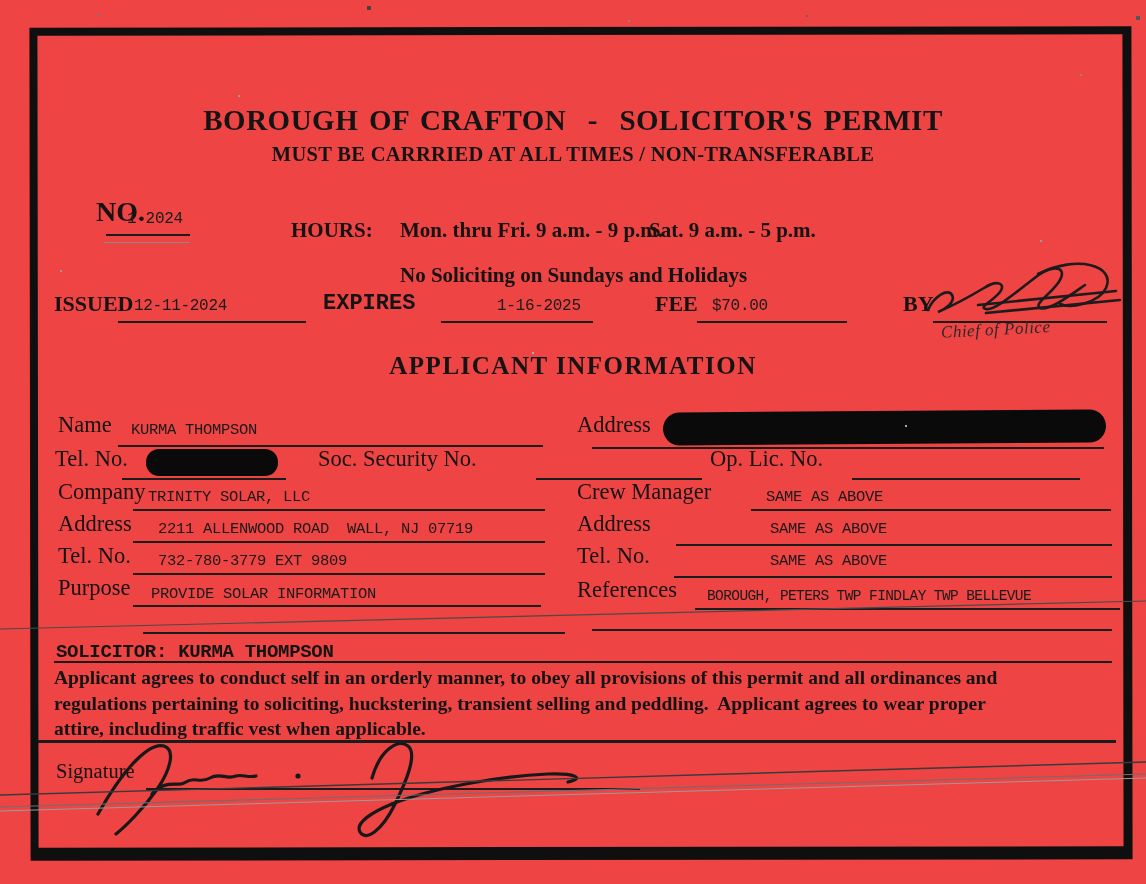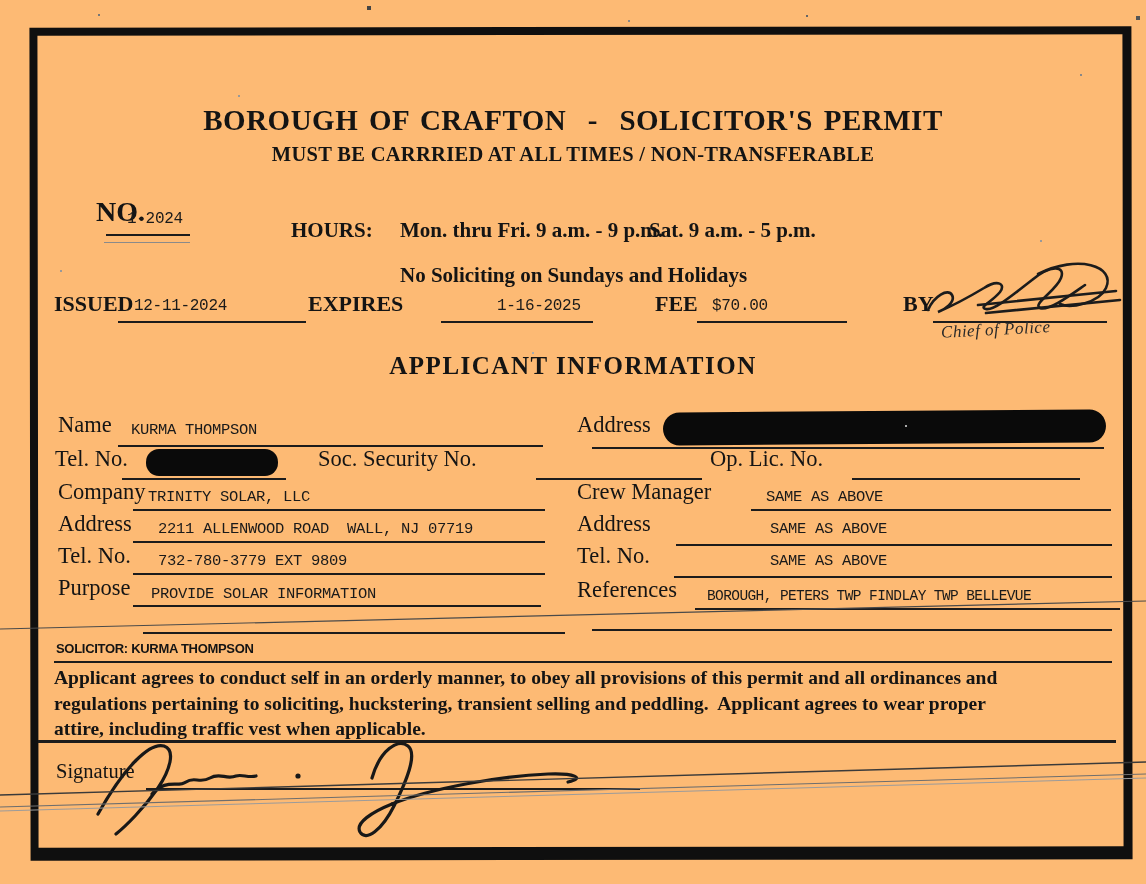--- a/index.html
+++ b/index.html
@@ -1,17 +1,17 @@
 <!DOCTYPE html>
 <html><head>
 <meta charset="utf-8">
 <style>
   html,body{margin:0;padding:0;background:#e8e8e8;}
   .canvas{
-    position:relative;width:1146px;height:884px;background:#fdba74;overflow:hidden;
+    position:relative;width:1146px;height:884px;background:#ef4444;overflow:hidden;
     font-family:"Liberation Serif", serif;color:#141414;
   }
   .frame{
     position:absolute;left:30px;top:27px;width:1085px;height:812px;
     border:8px solid #0f0f0f;border-right-width:9px;border-bottom-width:13px;
     transform:rotate(-0.08deg);
   }
   .t{position:absolute;white-space:pre;}
   .ctr{left:0;right:0;text-align:center;}
   .title{top:104px;font-weight:700;font-size:29px;letter-spacing:.5px;word-spacing:3px;}
@@ -19,21 +19,21 @@
   .lblb{font-weight:700;font-size:22px;}
   .lbl{font-size:22.5px;}
   .hrs{font-weight:700;font-size:21px;margin-top:13px;}
   .val{font-family:"Liberation Mono", monospace;font-size:15.5px;color:#1a1a1a;letter-spacing:-.3px;}
   .val16{font-size:16px;}
   .val15{font-size:14.5px;letter-spacing:-.6px;}
   .section{top:352px;font-weight:700;font-size:25px;letter-spacing:1.5px;}
   .ul{position:absolute;height:2px;background:#1c1c1c;}
   .ghost{box-shadow:0 4px 0 -2.6px #9a9a9a;}
   .redact{position:absolute;background:#0a0a0a;}
-  .mono-b{font-family:Liberation Sans, sans-serif;font-weight:700;font-size:13px;letter-spacing:-.3px;}
+  .mono-b{font-family:Liberation Mono, monospace;font-weight:700;font-size:19px;letter-spacing:-.3px;}
   .para{position:absolute;left:54px;top:665px;width:1050px;font-weight:700;font-size:19.5px;line-height:25.5px;}
   .para div{white-space:pre;}
   .chief{font-family:"Liberation Serif", serif;font-style:italic;font-size:17px;color:#2a2a2a;transform:rotate(-3deg);letter-spacing:.5px;}
   svg{position:absolute;overflow:visible;}
   .overlay{pointer-events:none;z-index:5;left:0;top:0;}
   .specks{position:absolute;left:0;top:0;width:2px;height:2px;background:transparent;
     box-shadow:368px 7px 0 1px #444, 98px 14px 0 0 #777, 628px 20px 0 0 #888,
       806px 15px 0 0 #666, 1080px 74px 0 0 #888, 238px 95px 0 0 #999,
       532px 352px 0 0 #aaa, 1040px 240px 0 0 #999, 60px 270px 0 0 #999,
       905px 425px 0 0 #aaa, 1137px 17px 0 1px #555;}
@@ -55,21 +55,21 @@
 
   <div class="t hrs" style="left:291px;top:205px;">HOURS:</div>
   <div class="t hrs" style="left:400px;top:205px;">Mon. thru Fri. 9 a.m. - 9 p.m.</div>
   <div class="t hrs" style="left:649px;top:205px;">Sat. 9 a.m. - 5 p.m.</div>
   <div class="t hrs" style="left:400px;top:250px;">No Soliciting on Sundays and Holidays</div>
 
   <div class="t lblb" style="left:54px;top:291px;">ISSUED</div>
   <div class="t val val16" style="left:134px;top:297px;">12-11-2024</div>
   <div class="ul ghost" style="left:118px;top:321px;width:188px;"></div>
 
-  <div class="t lblb" style="left:308px;top:291px;">EXPIRES</div>
+  <div class="t lblb" style="left:323px;top:291px;font-family:Liberation Mono, monospace;">EXPIRES</div>
   <div class="t val val16" style="left:465px;top:297px;margin-left:32px;">1-16-2025</div>
   <div class="ul ghost" style="left:441px;top:321px;width:152px;"></div>
 
   <div class="t lblb" style="left:655px;top:291px;text-align:center;">FEE</div>
   <div class="t val val16" style="left:712px;top:297px;">$70.00</div>
   <div class="ul ghost" style="left:697px;top:321px;width:150px;"></div>
 
   <div class="t lblb" style="left:903px;top:291px;">BY</div>
   <div class="ul" style="left:933px;top:321px;width:174px;"></div>
   <svg style="left:920px;top:262px;" width="210" height="84" viewBox="0 0 210 84">

